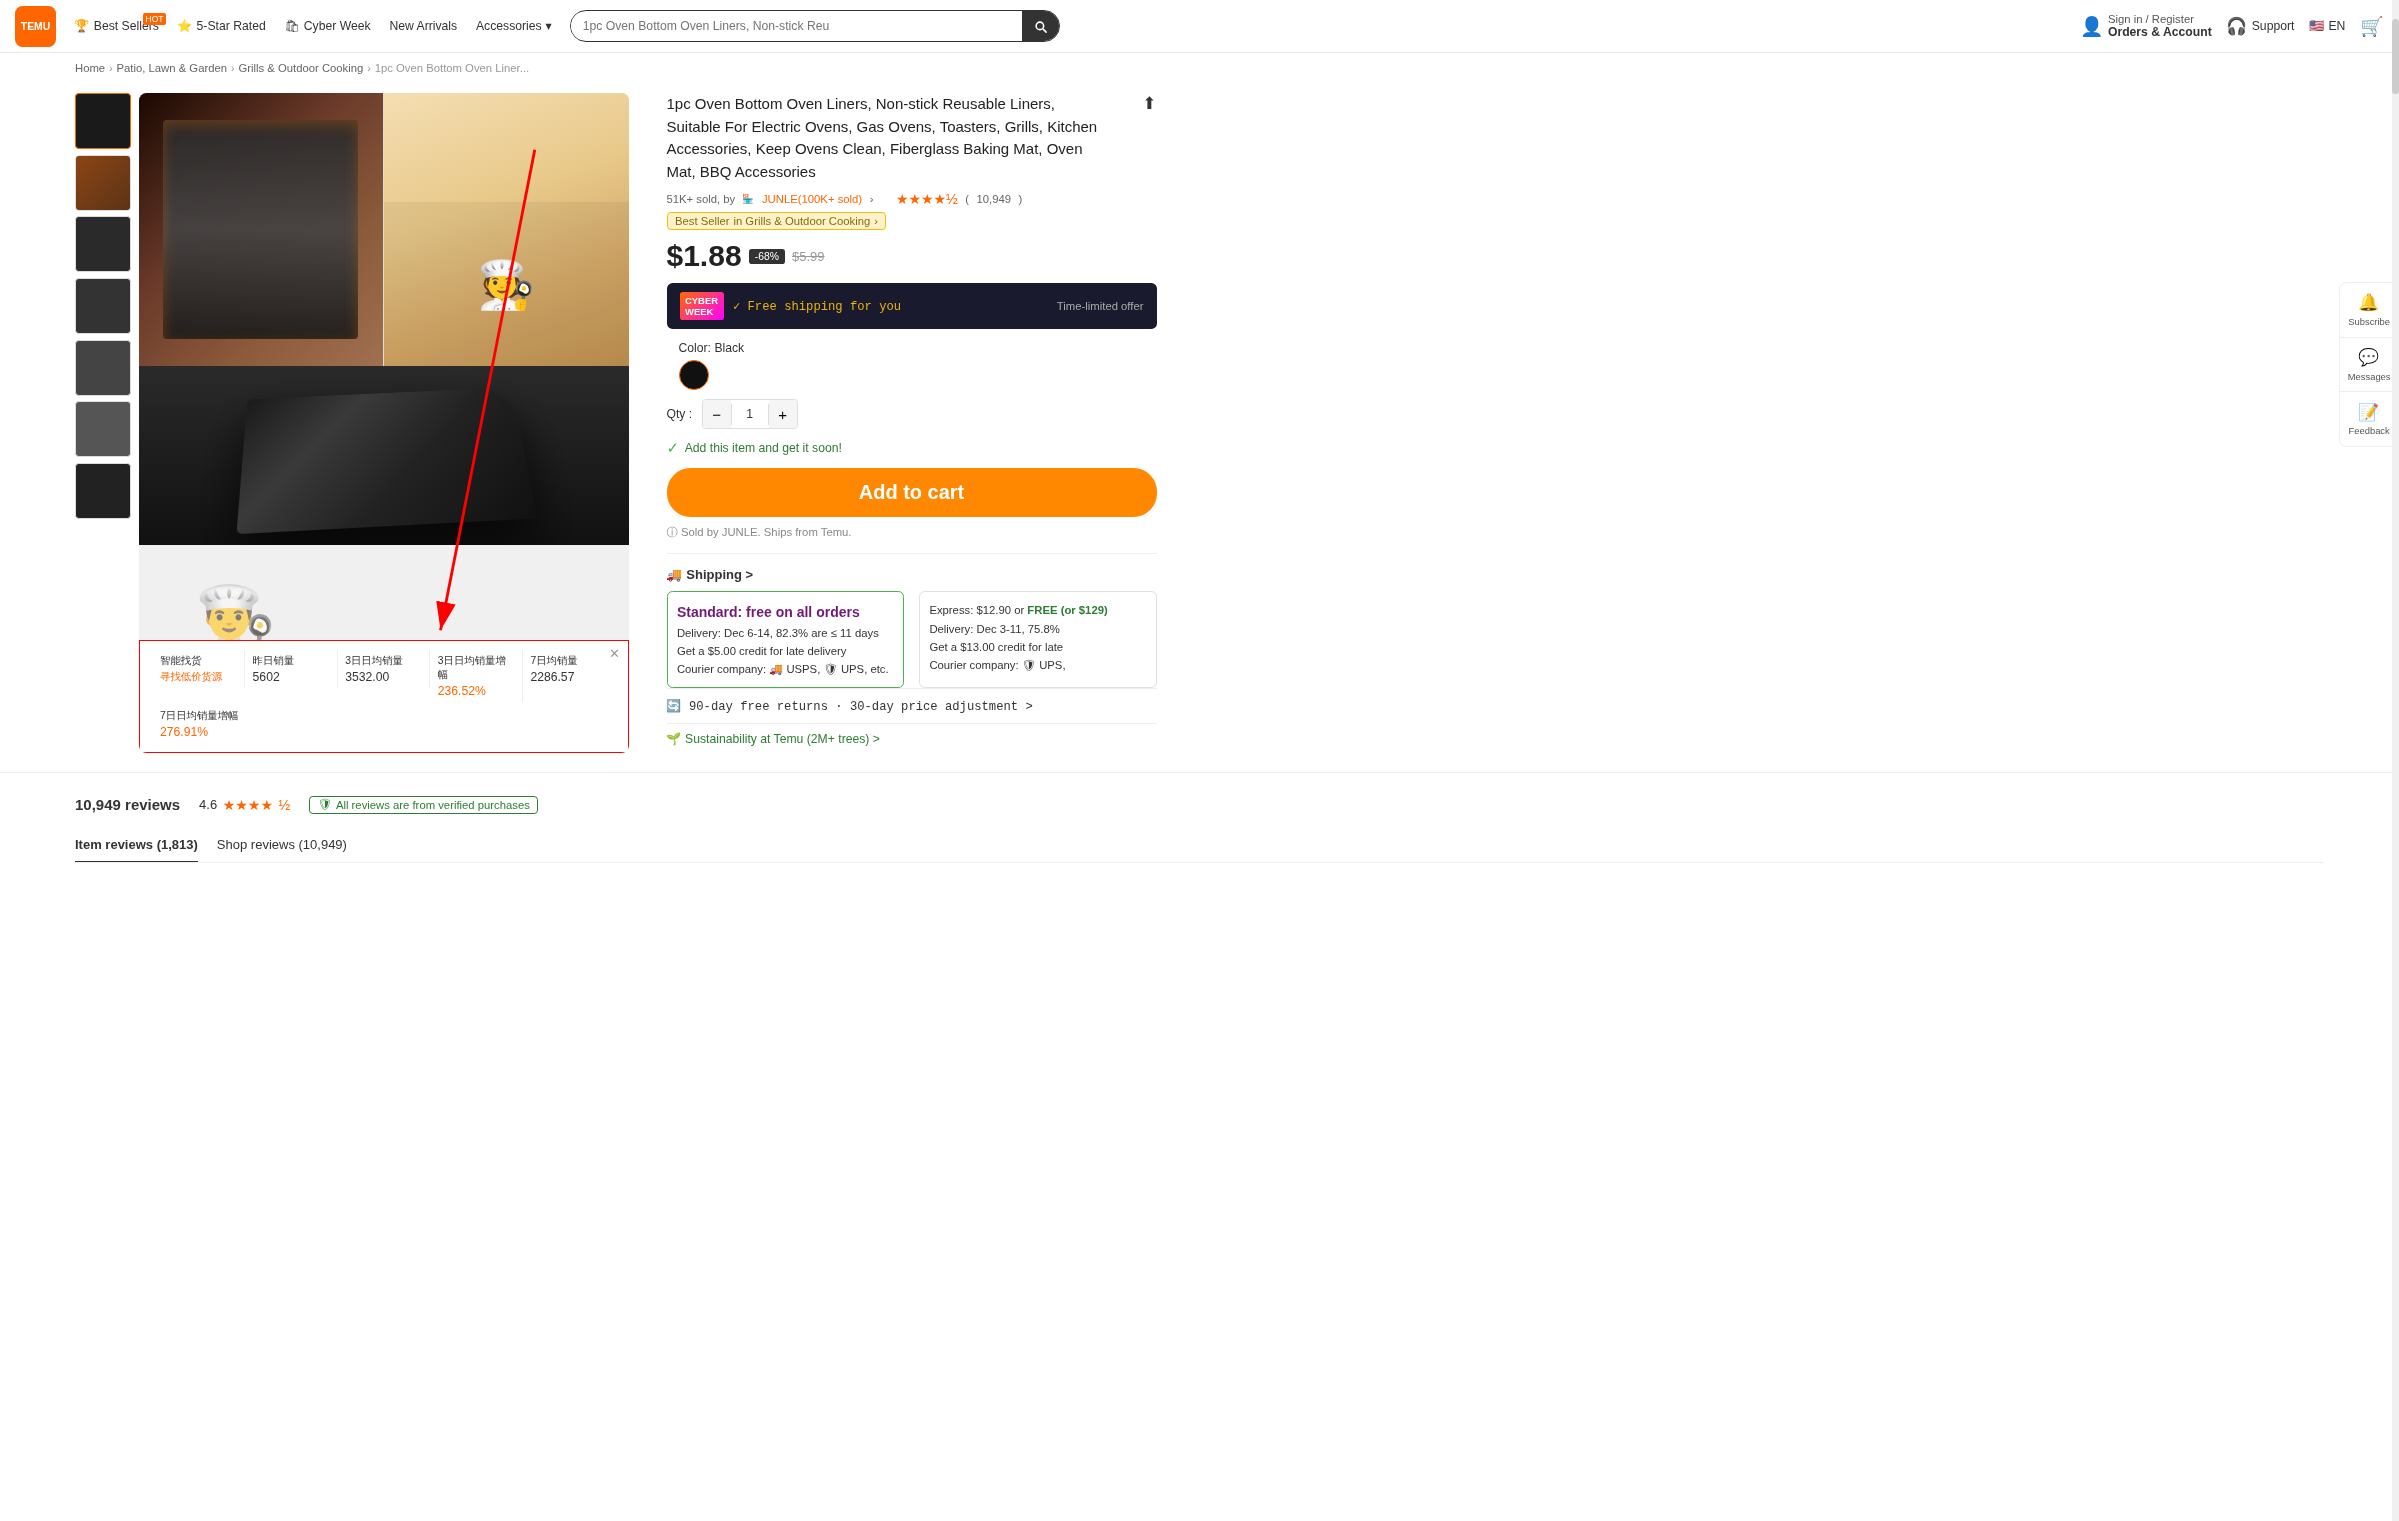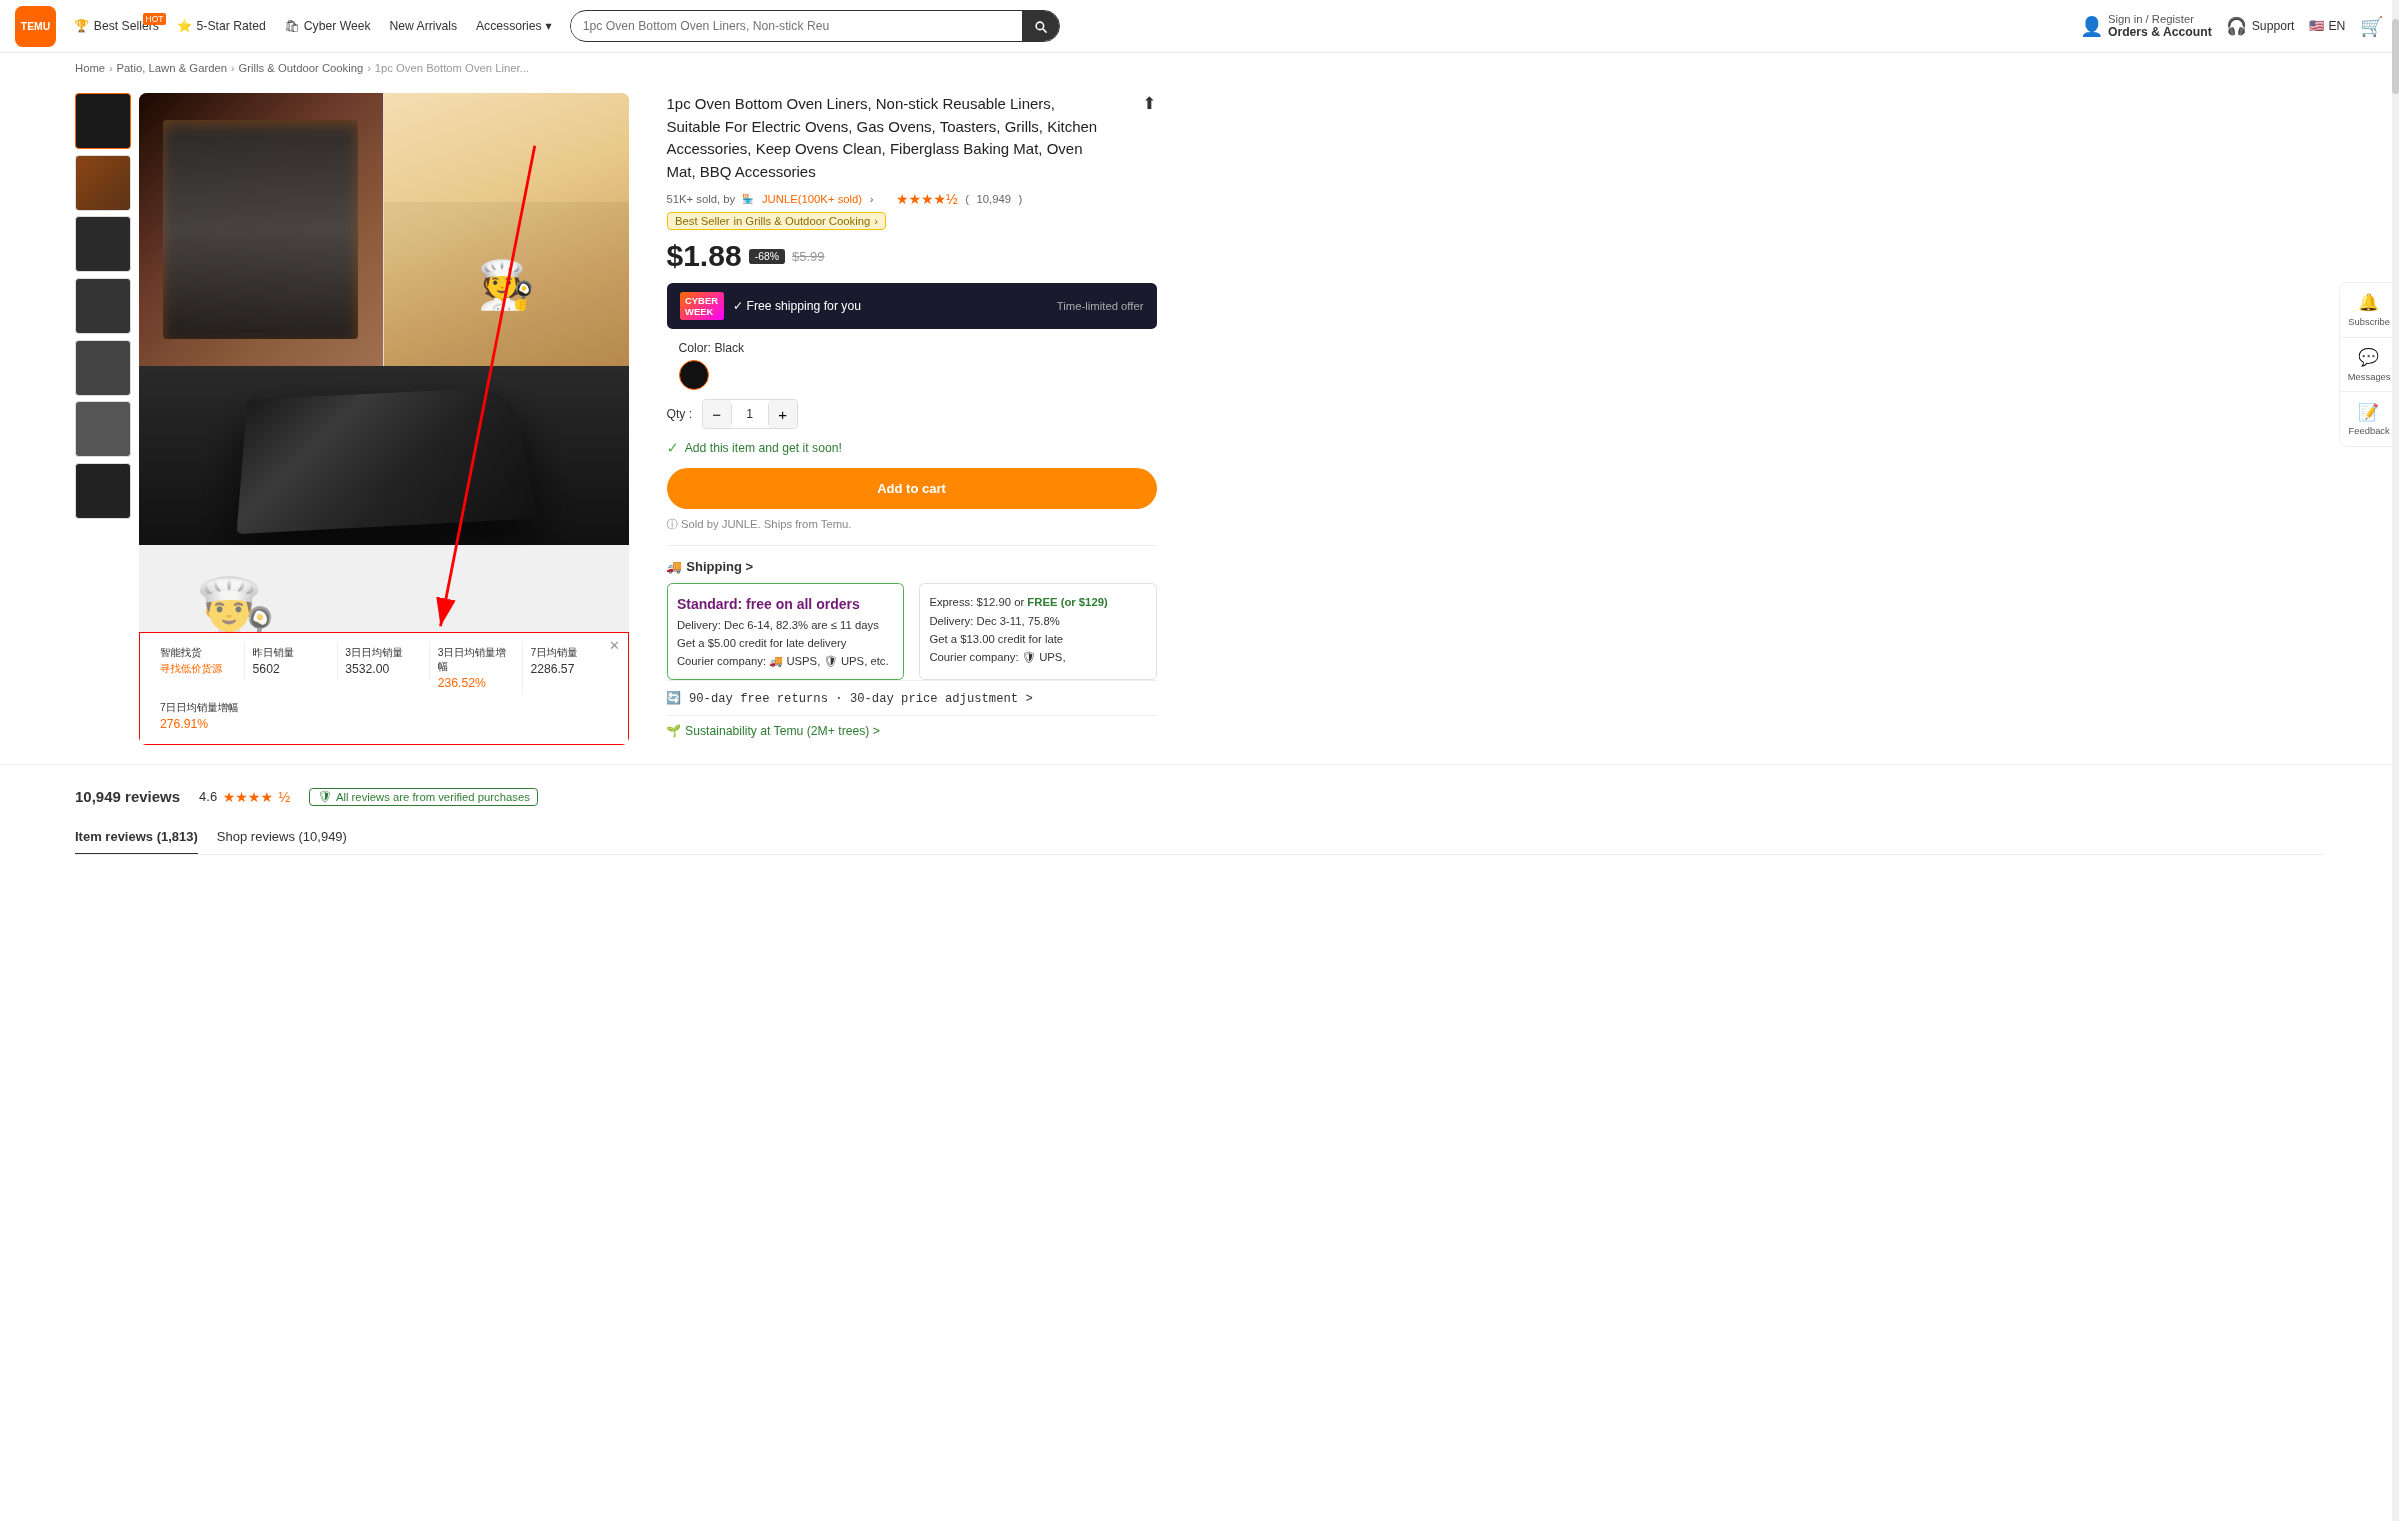--- a/index.html
+++ b/index.html
@@ -53,33 +53,33 @@
     .sold-info { display: flex; align-items: center; gap: 7.5px; font-size: 11.3px; color: #666; margin-bottom: 5.6px; }
     .seller-name { color: #f60; cursor: pointer; }
     .review-count { font-size: 11.3px; color: #666; }
     .best-seller-badge { display: inline-flex; align-items: center; gap: 3.8px; background: #fff3cd; border: 0.9px solid #f0c000; border-radius: 3.8px; padding: 1.9px 7.5px; font-size: 11.3px; color: #8a6c00; margin-bottom: 9.4px; cursor: pointer; }
     .price-row { display: flex; align-items: center; gap: 7.5px; margin-bottom: 9.4px; }
     .price-main { font-size: 30px; font-weight: 700; color: #222; }
     .discount-badge { background: #333; color: #fff; font-size: 10.4px; padding: 1.9px 5.6px; border-radius: 2.8px; }
     .price-original { font-size: 13px; color: #999; text-decoration: line-through; }
     .cyber-bar { background: #1a1a2e; color: #fff; border-radius: 5.6px; padding: 9.4px 13px; display: flex; align-items: center; gap: 9.4px; margin-bottom: 11.3px; }
     .cyber-logo { background: linear-gradient(135deg, #ff6b00, #ff00ff); padding: 2.8px 5.6px; border-radius: 2.8px; font-size: 9.4px; font-weight: bold; color: #fff; }
-    .free-shipping-text { font-size: 12.2px; color: #ffffff; flex: 1; }
+    .free-shipping-text { font-size: 12.2px; color: #eab308; flex: 1; font-family: Liberation Mono, monospace; }
     .time-limited { font-size: 11.3px; color: #aaa; }
     .color-row { margin-bottom: 9.4px; margin-left: 12px; }
     .color-label { font-size: 12.2px; margin-bottom: 5.6px; }
     .color-swatch { width: 30px; height: 30px; border-radius: 50%; background: #222; border: 1.9px solid #f60; cursor: pointer; }
     .qty-row { display: flex; align-items: center; gap: 9.4px; margin-bottom: 9.4px; }
     .qty-label { font-size: 12.2px; }
     .qty-control { display: flex; align-items: center; border: 0.9px solid #ddd; border-radius: 3.8px; overflow: hidden; }
     .qty-btn { width: 28px; height: 28px; background: #f5f5f5; border: none; cursor: pointer; font-size: 15px; display: flex; align-items: center; justify-content: center; }
     .qty-value { width: 38px; text-align: center; border-left: 0.9px solid #ddd; border-right: 0.9px solid #ddd; padding: 3.8px; font-size: 12.2px; }
     .add-soon { display: flex; align-items: center; gap: 5.6px; font-size: 12.2px; color: #2e7d32; margin-bottom: 11.3px; }
     .check-icon { color: #4caf50; font-size: 15px; }
-    .add-to-cart-btn { width: 100%; padding: 13px; background: #f80; border: none; border-radius: 23.5px; font-size: 13px; font-weight: 600; color: #fff; cursor: pointer; margin-bottom: 7.5px; }
+    .add-to-cart-btn { width: 100%; padding: 13px; background: #f80; border: none; border-radius: 23.5px; font-size: 20px; font-weight: 600; color: #fff; cursor: pointer; margin-bottom: 7.5px; }
     .sold-by { font-size: 11.3px; color: #888; margin-bottom: 13px; }
     .shipping-section { border-top: 0.9px solid #eee; padding-top: 13px; }
     .shipping-header { display: flex; align-items: center; gap: 5.6px; font-size: 13px; font-weight: 600; cursor: pointer; margin-bottom: 9.4px; }
     .shipping-options { display: flex; gap: 15px; }
     .shipping-option { flex: 1; padding: 9.4px; border: 0.9px solid #e0e0e0; border-radius: 5.6px; font-size: 11.3px; line-height: 1.6; }
     .shipping-option.active { border-color: #4caf50; }
     .shipping-free { color: #701a75; font-weight: 600; font-size: 14px; }
     .shipping-express { font-size: 11.3px; }
     .free-highlight { color: #2e7d32; font-weight: 600; }
     .returns-row { display: flex; align-items: center; gap: 5.6px; font-size: 12.2px; padding: 9.4px 0; border-top: 0.9px solid #eee; cursor: pointer; font-family: Liberation Mono, monospace; }

